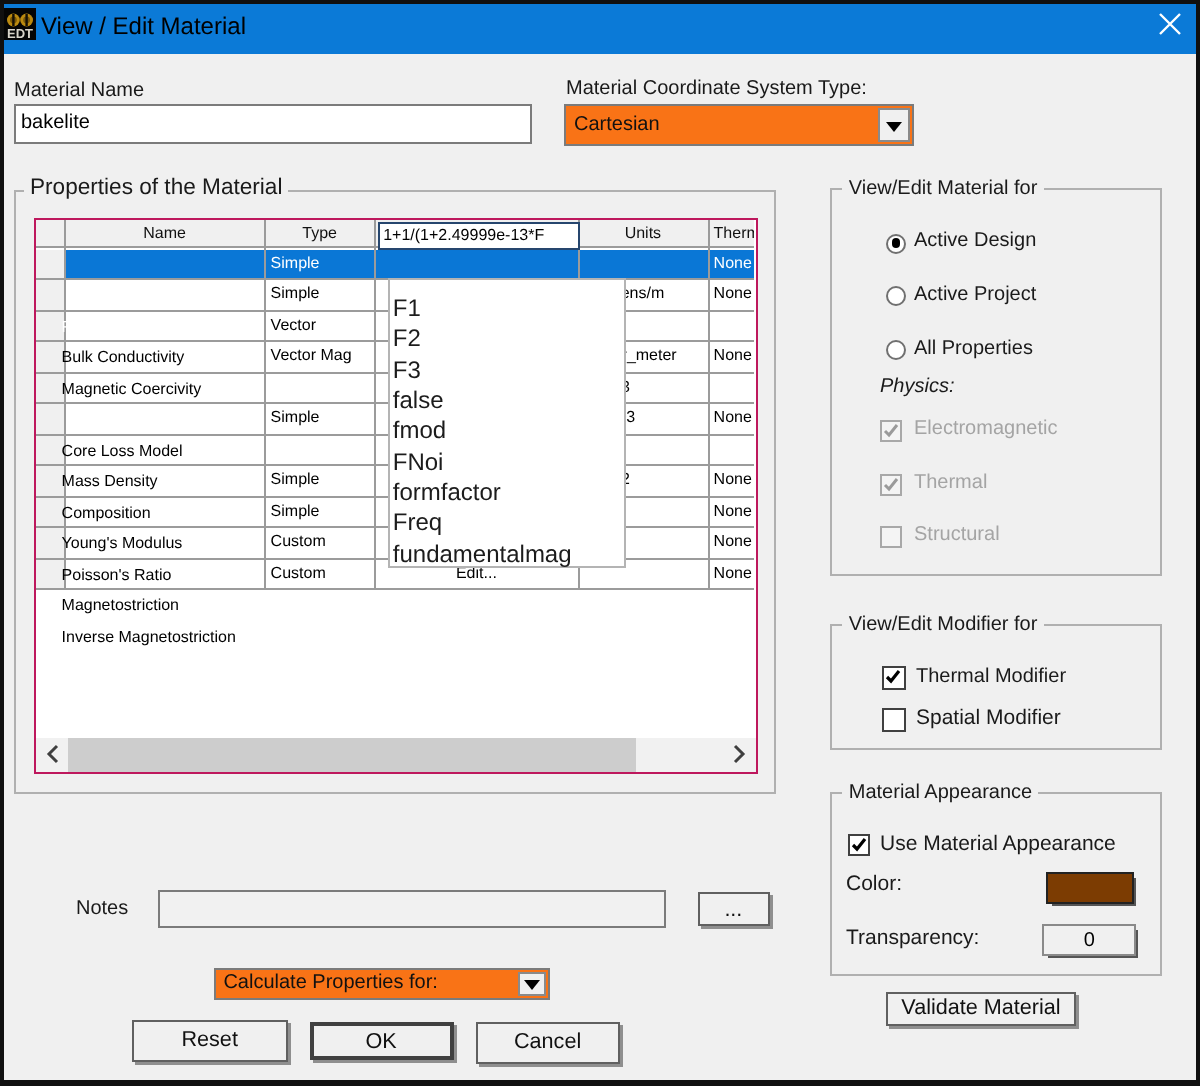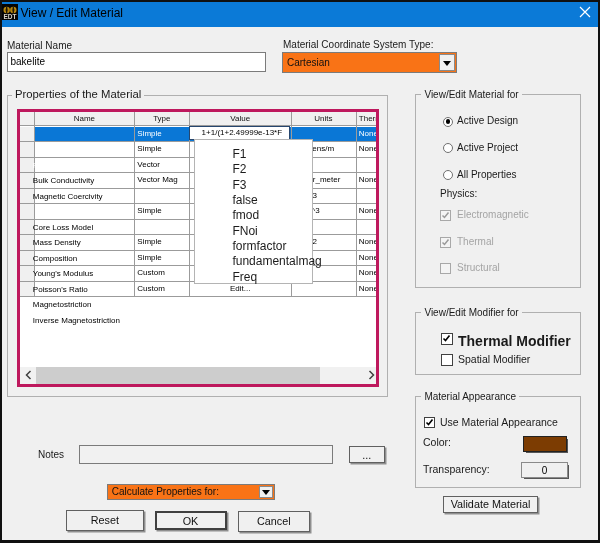--- a/index.html
+++ b/index.html
@@ -11,44 +11,44 @@
   border:2px solid #101010; border-bottom-width:3px; background:#f0f0f0;
 }
 .titlebar { position:absolute; left:0; top:0; width:596px; height:25px; background:#0b7ad7; }
 .title-txt { position:absolute; left:18.5px; top:3.5px; font-size:12px; color:#000000; }
 .closex { position:absolute; right:4px; top:1px; width:18px; height:18px; }
 .lbl { position:absolute; font-size:10px; color:#1a1a1a; white-space:nowrap; }
 .tbox { position:absolute; background:#fff; border:1px solid #7b7b7b; }
 .groupbox { position:absolute; border:1px solid #b0b0b0; }
 .grouplbl { position:absolute; font-size:10px; color:#1a1a1a; background:#f0f0f0; padding:0 3px; white-space:nowrap; }
 
-.grid { position:absolute; left:14.8px; top:106.6px; width:362.4px; height:278.4px; border:3px solid #be185d; background:#fff; overflow:hidden;text-decoration:underline; }
+.grid { position:absolute; left:14.8px; top:106.6px; width:362.4px; height:278.4px; border:1px solid #be185d; background:#fff; overflow:hidden;text-decoration:underline; }
 .ghl { position:absolute; top:0; height:14px; font-size:8px; color:#111; text-align:center; line-height:14px; overflow:hidden; white-space:nowrap; }
 .vl { position:absolute; top:0; width:1px; height:185.5px; background:#9b9b9b; }
 .grow { position:absolute; left:0; width:359.5px; height:15.5px; border-bottom:1px solid #9b9b9b; font-size:8px; line-height:14.5px; color:#000; }
 .grow span { position:absolute; top:0; height:15.5px; padding-left:3px; white-space:nowrap; overflow:hidden; }
 .c1 { left:10px; width:99.9px;margin-top:32px; }
 .c2 { left:114.5px; width:55px; }
 .c3 { left:169.5px; width:101.8px; }
 .c4 { left:271.3px; width:64.7px; }
 .c5 { left:336px; width:23.5px; }
 .selrow { position:absolute; background:#0a77d6; }
 .hsb { position:absolute; left:0; bottom:0; width:360.4px; height:17px; background:#f1f1f1; }
 .hsb .thumb { position:absolute; left:16.2px; top:0; width:284px; height:17px; background:#cdcdcd; }
 
 .popup {
   position:absolute; left:191.9px; top:136.9px; width:119.3px; height:145px;
   background:#fff; border:1px solid #b4b4b4; font-size:12px; color:#1c1c1c;
-  padding-top:7px; z-index:30;padding-left:36px;
+  padding-top:7px; z-index:30;
 }
 .popup div { height:15.35px; line-height:15.35px; padding-left:1.5px; white-space:nowrap; }
 .editcell {
-  position:absolute; left:186.6px; top:124px; width:101.7px; height:13.6px;
+  position:absolute; left:186.6px; top:109px; width:101.7px; height:13.6px;
   background:#fff; border:1px solid #26466e; z-index:20;
-  font-size:8px; line-height:12px; padding-left:12px; white-space:nowrap;
+  font-size:8px; line-height:12px; padding-left:2px; white-space:nowrap;
 }
 
 .combo { position:absolute; background:#f97316; border:1px solid #7b7b7b; font-size:10px; color:#111; }
 .combo .ctext { position:absolute; left:4px; top:0; bottom:0; display:flex; align-items:center; }
 .combo .cbtn { position:absolute; right:1px; top:1px; bottom:1px; width:16px; background:#f0f0f0; border:1px solid #8a8a8a; }
 .combo .cbtn:after { content:""; position:absolute; left:50%; margin-left:-4.5px; top:50%; margin-top:-2px; border:4.5px solid transparent; border-top:5px solid #000; }
 .btn { position:absolute; background:#f0f0f0; border:1px solid #606060; box-shadow:1.5px 1.5px 0 #8f8f8f; font-size:10.8px; color:#111; display:flex; align-items:center; justify-content:center; }
 .btn-def { border:2px solid #404040; }
 .chk { position:absolute; width:11px; height:11px; background:#fff; border:1px solid #404040; }
 .chk.dis { border-color:#a8a8a8; background:#f4f4f4; }
@@ -177,35 +177,35 @@
   <div class="editcell">1+1/(1+2.49999e-13*F</div>
 
   <div class="popup">
     <div>F1</div>
       <div>F2</div>
       <div>F3</div>
       <div>false</div>
       <div>fmod</div>
     <div>FNoi</div>
       <div>formfactor</div>
+      <div>Freq</div>
       <div>fundamentalmag</div>
-      <div>Freq</div>
   </div>
 
   <div class="groupbox" style="left:412.5px; top:92.4px; width:166.5px; height:194px;"></div>
   <div class="grouplbl" style="left:419.4px; top:87px;">View/Edit Material for</div>
   <div class="radio" style="left:441px; top:114.5px;">
       <span class="dot"></span>
     </div>
   <div class="lbl" style="left:455px; top:113.3px;">Active Design</div>
   <div class="radio" style="left:441px; top:141.3px;"></div>
   <div class="lbl" style="left:455px; top:140.1px;">Active Project</div>
   <div class="radio" style="left:441px; top:168.3px;"></div>
   <div class="lbl" style="left:455px; top:167.1px;">All Properties</div>
-  <div class="lbl" style="left:438px; top:186.3px;">Physics:</div>
+  <div class="lbl" style="left:438px; top:186.3px;font-style:italic;">Physics:</div>
 
   <div class="chk dis" style="left:438px; top:207.5px;">
     <svg class="ck" width="9" height="9" viewBox="0 0 9 9">
         <path d="M1.5 4.5 L3.5 6.5 L7.5 1.5" stroke="#9a9a9a" stroke-width="1.5" fill="none"></path>
       </svg>
   </div>
   <div class="lbl" style="left:455px; top:206.6px; color:#a4a4a4;">Electromagnetic</div>
   <div class="chk dis" style="left:438px; top:234.8px;">
     <svg class="ck" width="9" height="9" viewBox="0 0 9 9">
         <path d="M1.5 4.5 L3.5 6.5 L7.5 1.5" stroke="#9a9a9a" stroke-width="1.5" fill="none"></path>
@@ -215,21 +215,21 @@
   <div class="chk dis" style="left:438px; top:260.7px;"></div>
   <div class="lbl" style="left:455px; top:259.8px; color:#a4a4a4;">Structural</div>
 
   <div class="groupbox" style="left:412.5px; top:309.8px; width:166.5px; height:63.5px;"></div>
   <div class="grouplbl" style="left:419.4px; top:304.5px;">View/Edit Modifier for</div>
   <div class="chk" style="left:438.9px; top:331px; width:12px; height:12px;">
     <svg class="ck" width="9" height="9" viewBox="0 0 9 9">
         <path d="M1.5 4.5 L3.5 6.5 L7.5 1.5" stroke="#000" stroke-width="1.6" fill="none"></path>
       </svg>
   </div>
-  <div class="lbl" style="left:456px; top:330.9px; font-size:14px;font-weight:bold;">Thermal Modifier</div>
+  <div class="lbl" style="left:456px; top:330.9px; font-size:10px;">Thermal Modifier</div>
   <div class="chk" style="left:438.9px; top:351.5px; width:12px; height:12px;"></div>
   <div class="lbl" style="left:456px; top:351.4px; font-size:10.5px;">Spatial Modifier</div>
 
   <div class="groupbox" style="left:412.5px; top:394.4px; width:166.5px; height:91.3px;"></div>
   <div class="grouplbl" style="left:419.4px; top:389px;">Material Appearance</div>
   <div class="chk" style="left:421.5px; top:414.8px; width:11px; height:11px;">
     <svg class="ck" width="9" height="9" viewBox="0 0 9 9">
         <path d="M1.5 4.5 L3.5 6.5 L7.5 1.5" stroke="#000" stroke-width="1.6" fill="none"></path>
       </svg>
   </div>

